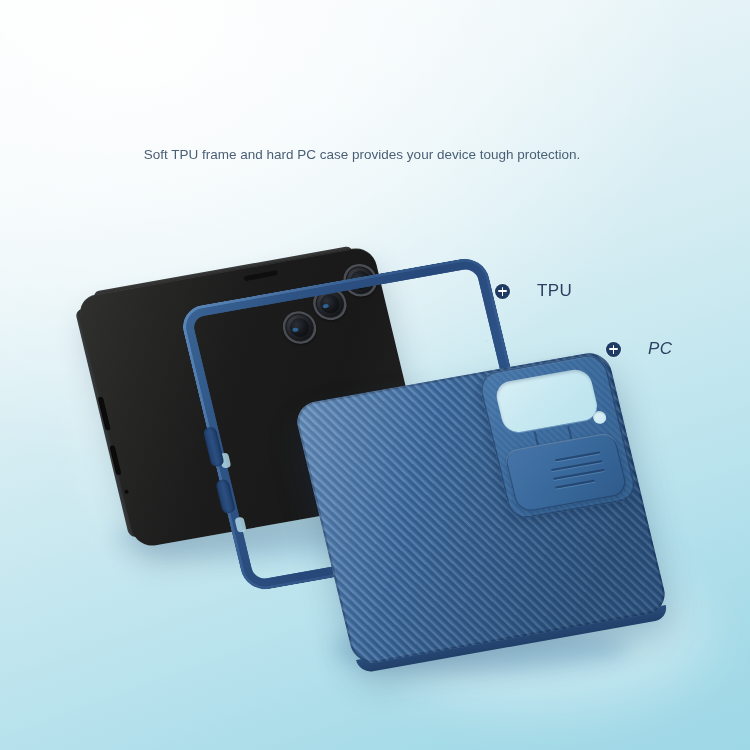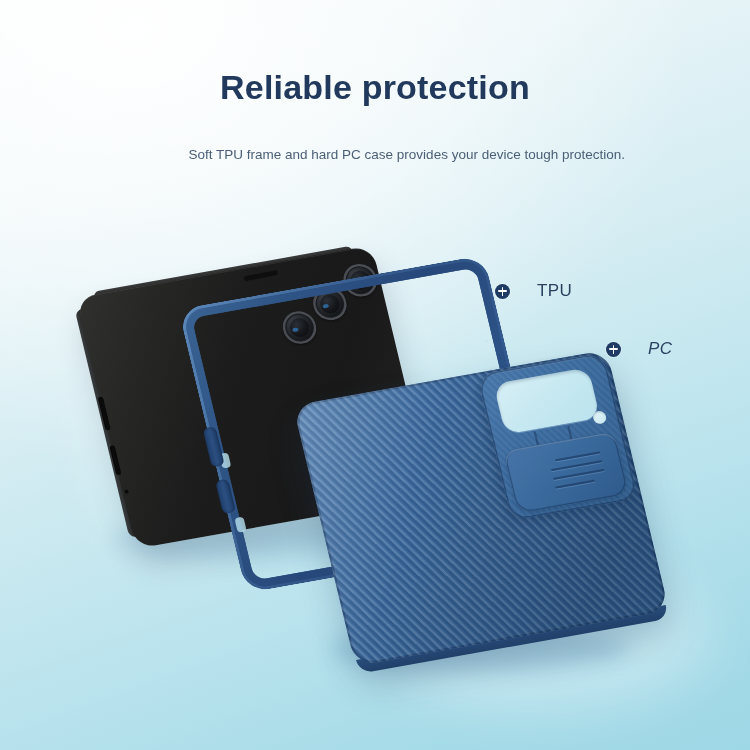--- a/index.html
+++ b/index.html
@@ -30,24 +30,24 @@
     top: 68px;
     width: 750px;
     text-align: center;
     font-size: 34px;
     font-weight: bold;
     letter-spacing: 0.2px;
     color: #20395c;
   }
   .subhead {
     position: absolute;
-    left: 125px;
+    left: 112px;
     top: 143px;
     width: 500px;
-    text-align: right;
+    text-align: center;
     font-size: 13.5px;
     line-height: 23px;
     color: #4a5f76;
   }
 
   
   .callout {
     position: absolute;
     display: flex;
     align-items: center;
@@ -456,21 +456,20 @@
   }
 </style>
 </head>
 <body>
 
 <div id="page">
 
   <div class="reflection" id="refl-left"></div>
   <div class="reflection" id="refl-soft"></div>
 
-  <div class="headline">Reliable protection</div>
   <div class="subhead">Soft TPU frame and hard PC case provides your device tough protection.</div>
 
   <div class="phone">
     <div class="phone-edge-left"></div>
     <div class="phone-edge-top"></div>
     <div class="phone-body"></div>
     <div class="phone-topslot"></div>
     <div class="phone-speaker s1"></div>
     <div class="phone-speaker s2"></div>
     <div class="phone-dot"></div>

